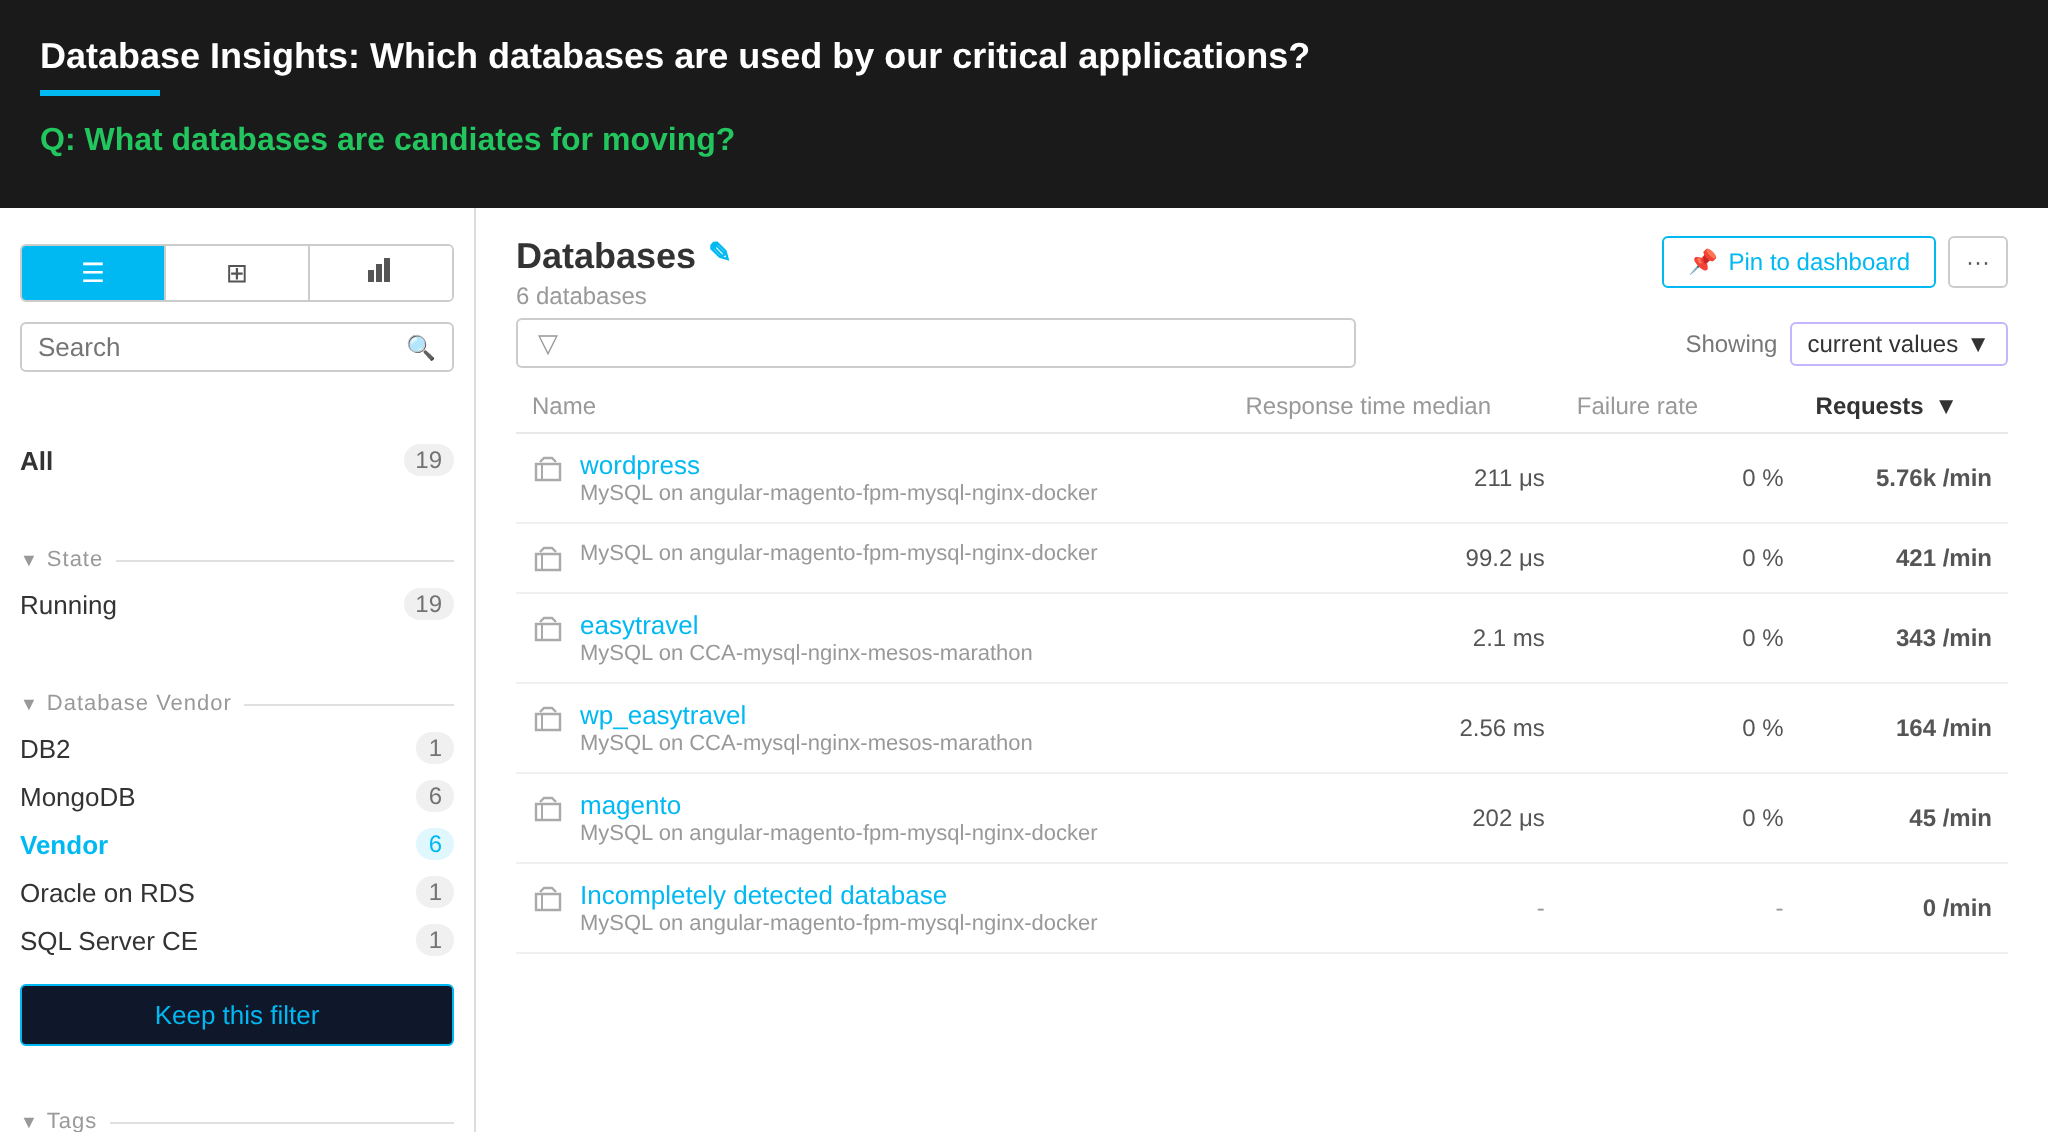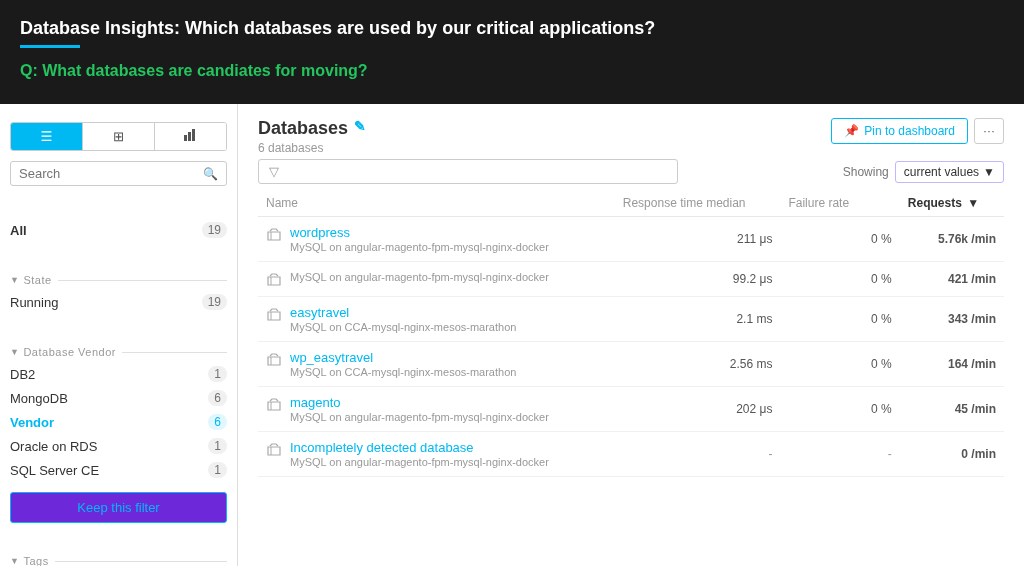--- a/index.html
+++ b/index.html
@@ -132,21 +132,21 @@
       background: #e0e0e0;
       margin-left: 6px;
     }
     .sidebar-item-row.mysql-item .item-label { color: #00b9f2; font-weight: 600; }
     .sidebar-item-row.mysql-item .item-count { color: #00b9f2; background: #e0f7fd; }
     .keep-filter-btn {
       display: block;
       width: calc(100% - 20px);
       margin: 10px;
       padding: 7px 0;
-      background: #6d28d9;
+      background: #0f172a;
       border: 1px solid #00b9f2;
       border-radius: 3px;
       color: #00b9f2;
       font-size: 13px;
       cursor: pointer;
       text-align: center;
     }
     
     .main-panel {
       flex: 1;

